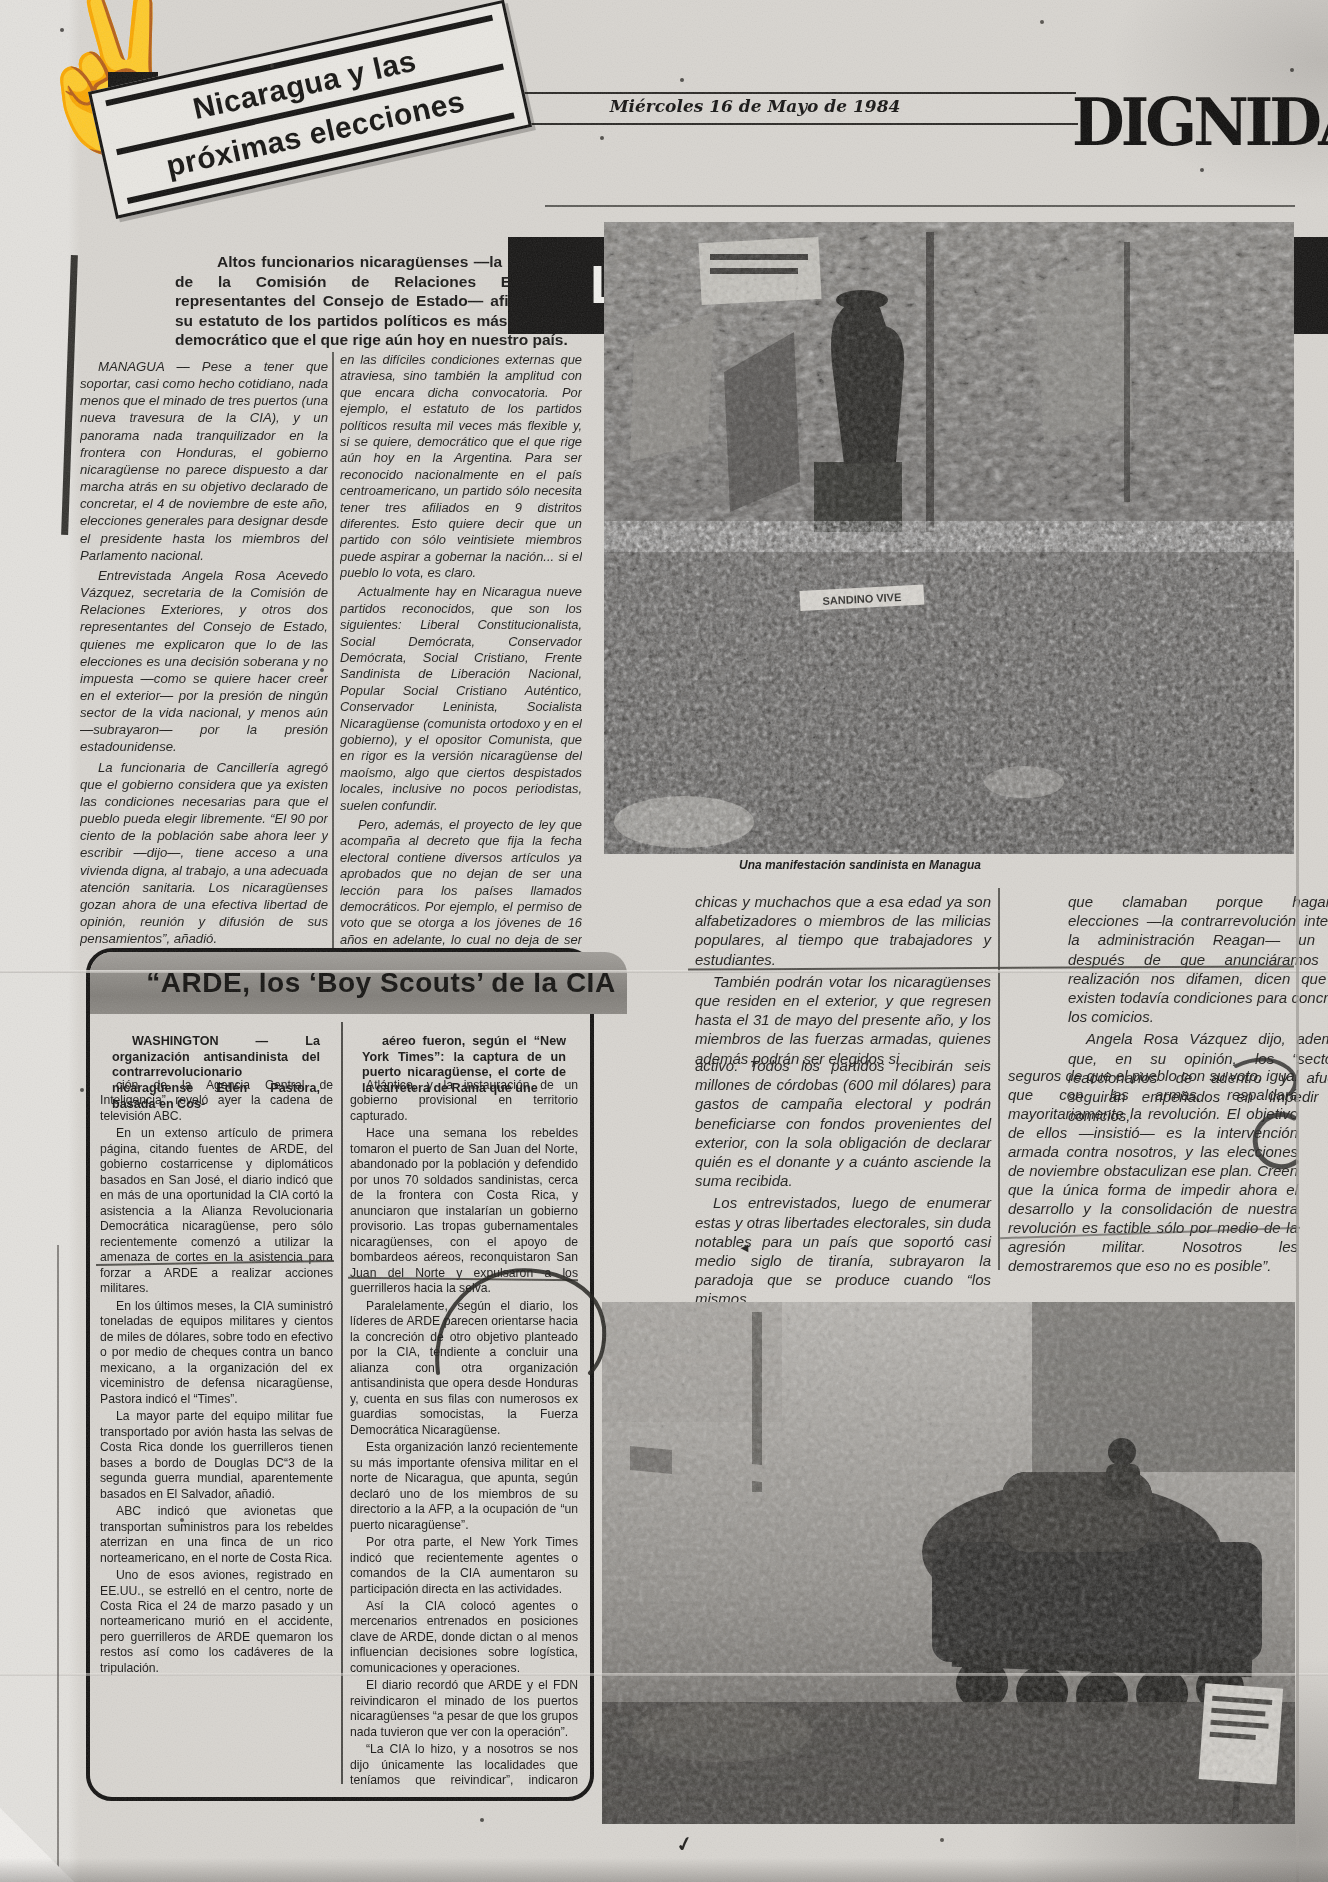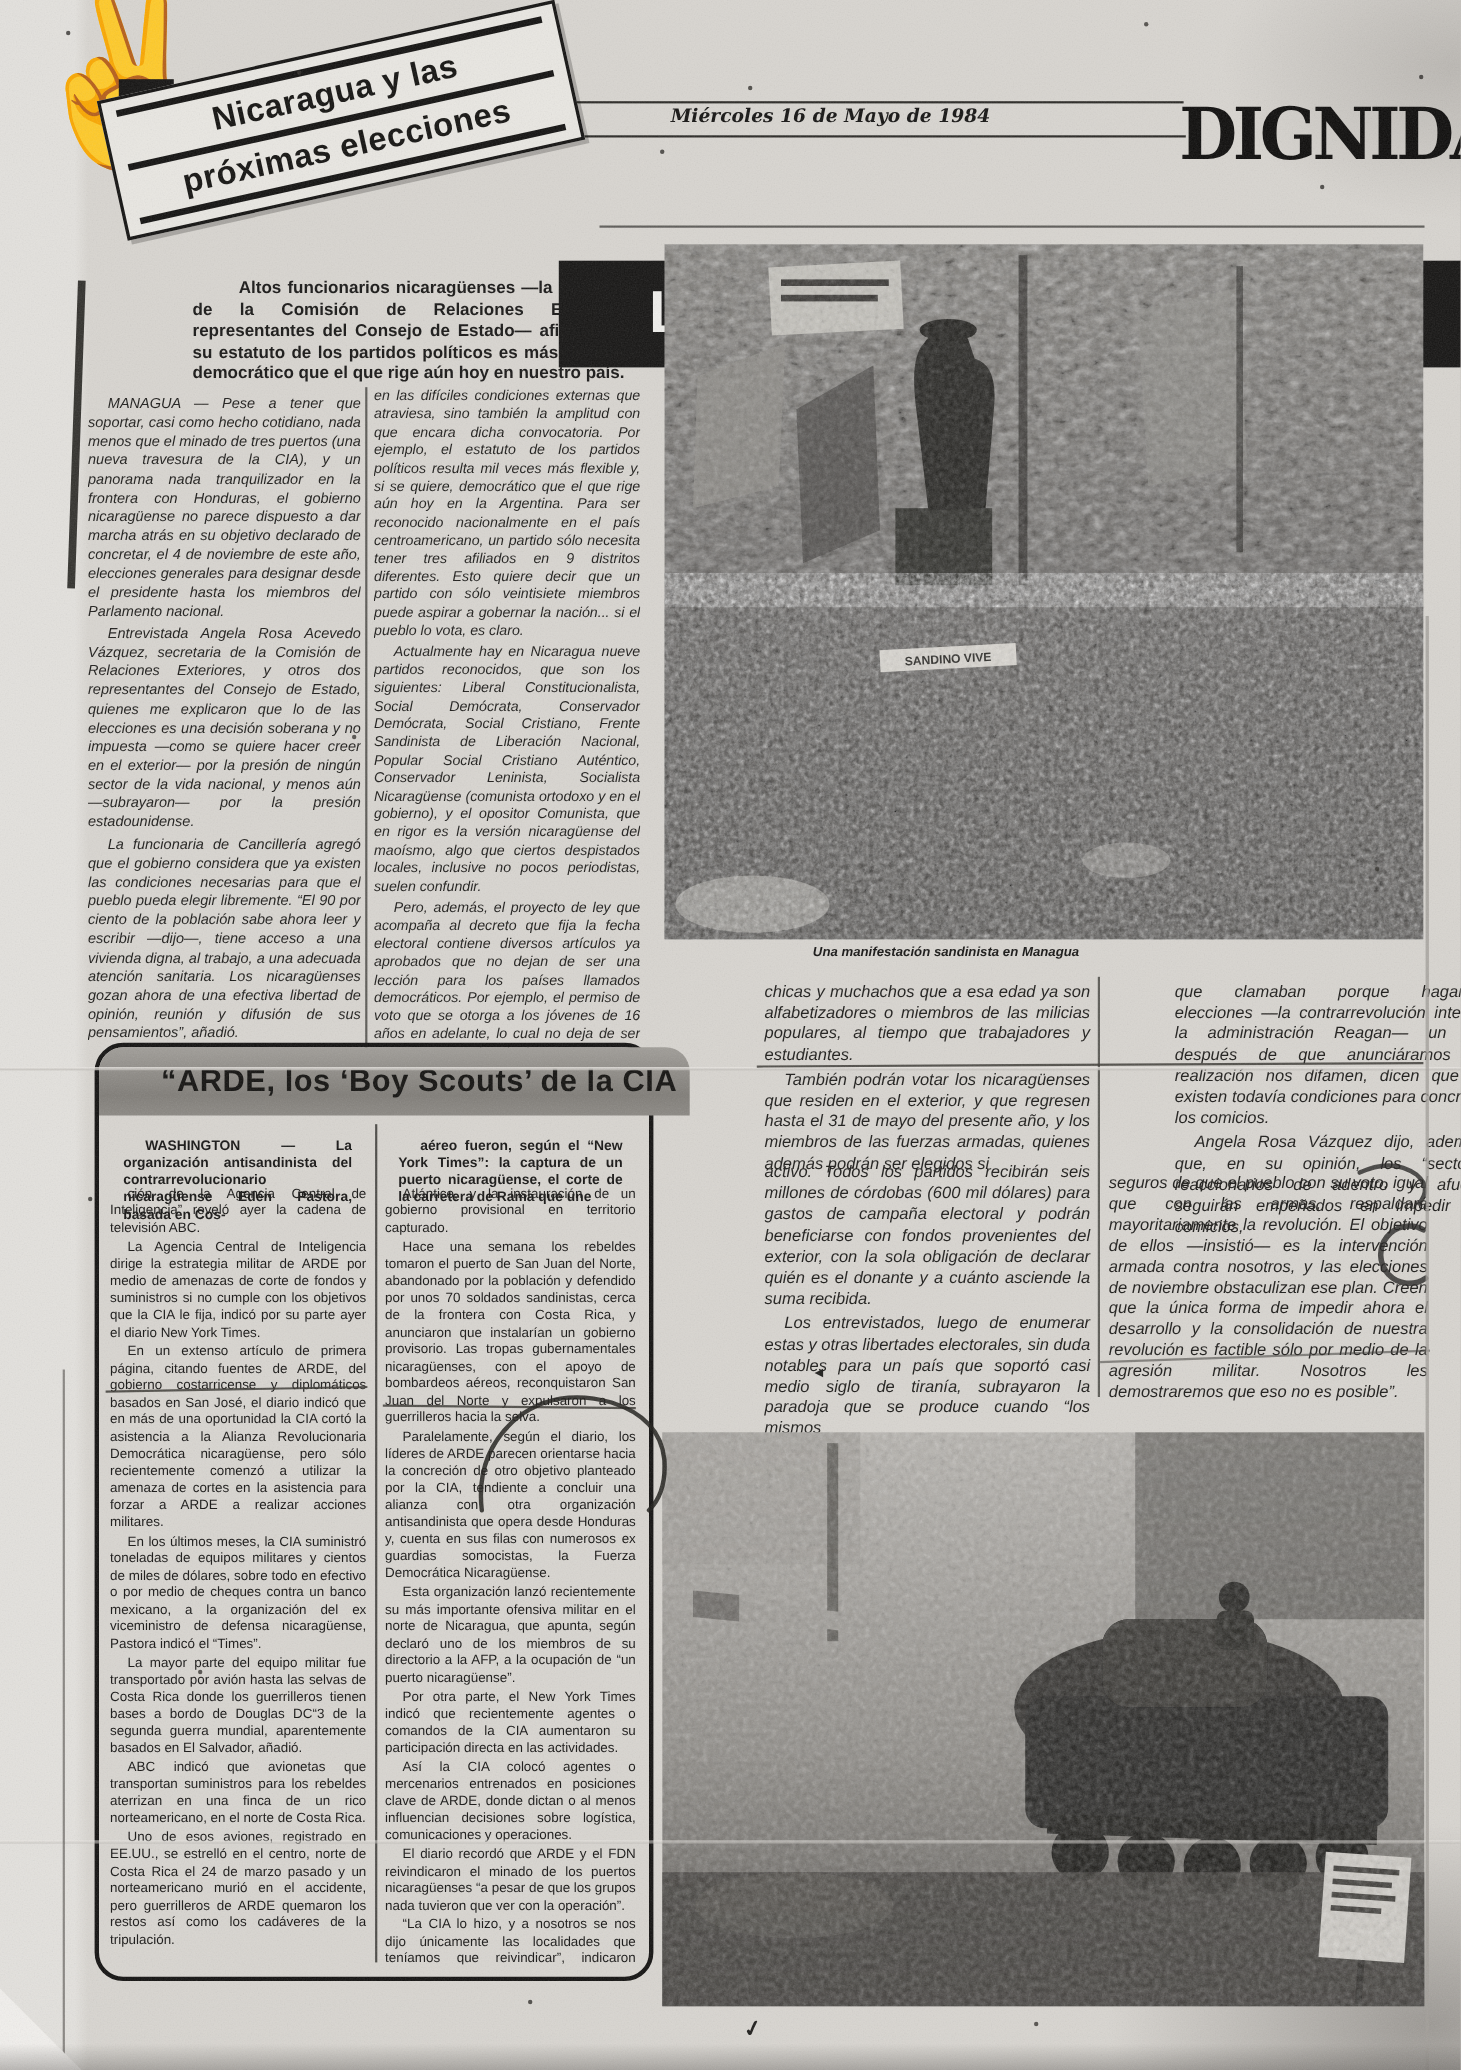--- a/index.html
+++ b/index.html
@@ -198,21 +198,20 @@
   </div>
   <div class="abs lead ldL">
     <p>WASHINGTON — La organización antisandinista del contrarrevolucionario nicaragüense Edén Pastora, basada en Cos-</p>
   </div>
   <div class="abs lead ldR">
     <p class="noind">aéreo fueron, según el “New York Times”: la captura de un puerto nicaragüense, el corte de la carretera de Rama que une</p>
   </div>
   <div class="abs vdiv" style="left:341px;top:1022px;height:762px;opacity:.85;"></div>
   <div class="abs bodycol cA">
     <p class="noind">ción de la Agencia Central de Inteligencia” reveló ayer la cadena de televisión ABC.</p>
-    <p>La Agencia Central de Inteligencia dirige la estrategia militar de ARDE por medio de amenazas de corte de fondos y suministros si no cumple con los objetivos que la CIA le fija, indicó por su parte ayer el diario New York Times.</p>
     <p>En un extenso artículo de primera página, citando fuentes de ARDE, del gobierno costarricense y diplomáticos basados en San José, el diario indicó que en más de una oportunidad la CIA cortó la asistencia a la Alianza Revolucionaria Democrática nicaragüense, pero sólo recientemente comenzó a utilizar la amenaza de cortes en la asistencia para forzar a ARDE a realizar acciones militares.</p>
     <p>En los últimos meses, la CIA suministró toneladas de equipos militares y cientos de miles de dólares, sobre todo en efectivo o por medio de cheques contra un banco mexicano, a la organización del ex viceministro de defensa nicaragüense, Pastora indicó el “Times”.</p>
     <p>La mayor parte del equipo militar fue transportado por avión hasta las selvas de Costa Rica donde los guerrilleros tienen bases a bordo de Douglas DC“3 de la segunda guerra mundial, aparentemente basados en El Salvador, añadió.</p>
     <p>ABC indicó que avionetas que transportan suministros para los rebeldes aterrizan en una finca de un rico norteamericano, en el norte de Costa Rica.</p>
     <p>Uno de esos aviones, registrado en EE.UU., se estrelló en el centro, norte de Costa Rica el 24 de marzo pasado y un norteamericano murió en el accidente, pero guerrilleros de ARDE quemaron los restos así como los cadáveres de la tripulación.</p>
 
   </div>
   <div class="abs bodycol cB">
     <p class="noind">Atlántico, y la instauración de un gobierno provisional en territorio capturado.</p>
     <p>Hace una semana los rebeldes tomaron el puerto de San Juan del Norte, abandonado por la población y defendido por unos 70 soldados sandinistas, cerca de la frontera con Costa Rica, y anunciaron que instalarían un gobierno provisorio. Las tropas gubernamentales nicaragüenses, con el apoyo de bombardeos aéreos, reconquistaron San Juan del Norte y expulsaron a los guerrilleros hacia la selva.</p>

